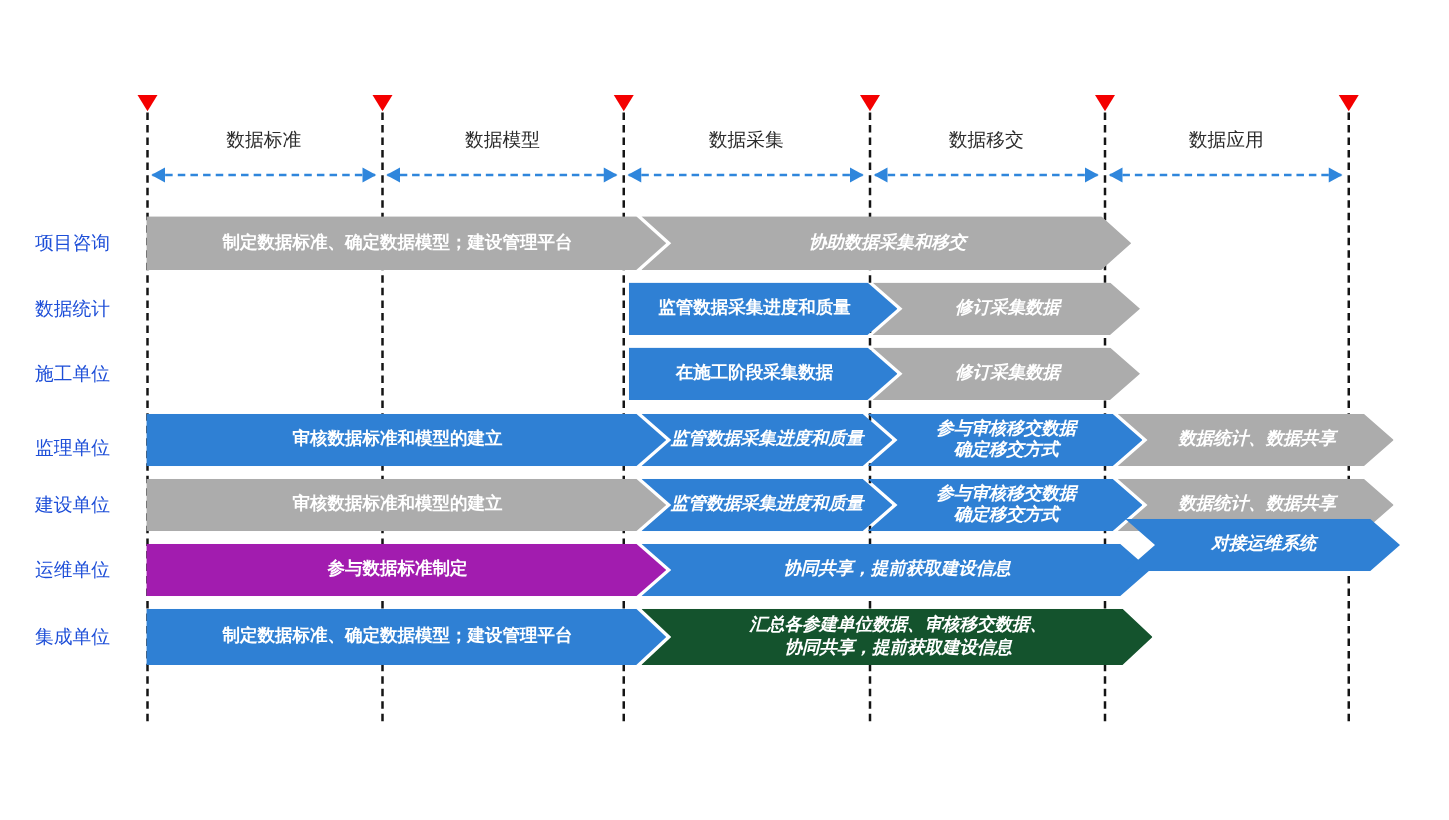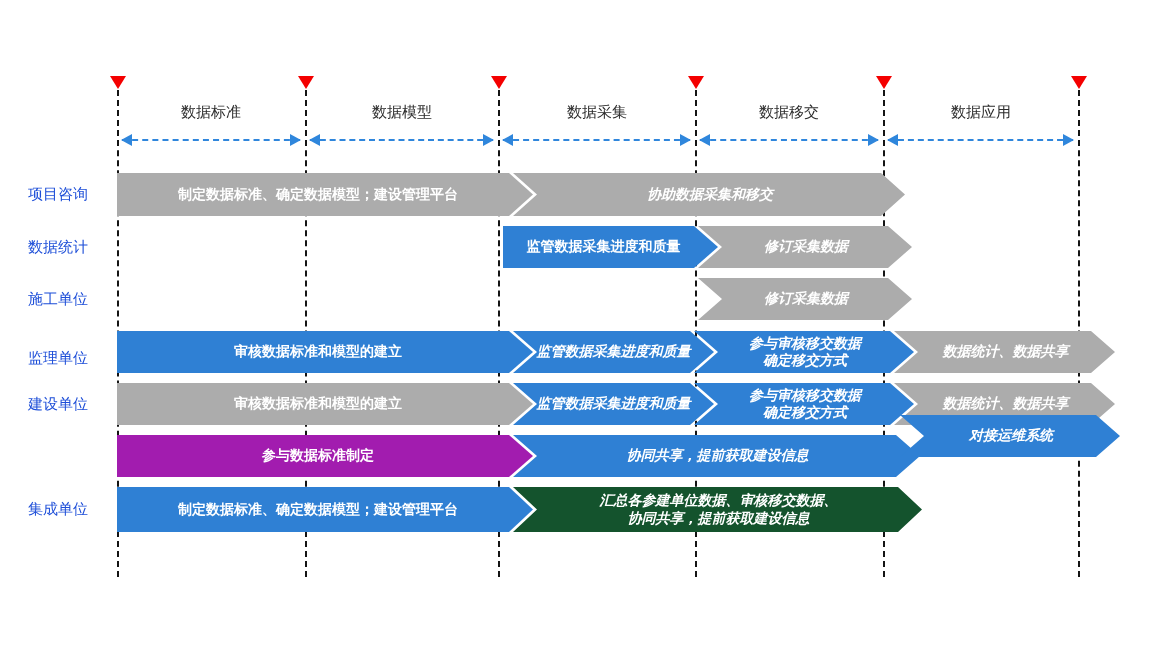--- a/index.html
+++ b/index.html
@@ -72,28 +72,30 @@
   <div class="harrow" style="left:310px;width:183px"></div>
   <div class="harrow" style="left:503px;width:187px"></div>
   <div class="harrow" style="left:700px;width:178px"></div>
   <div class="harrow" style="left:888px;width:185px"></div>
 
   <div class="row-label" style="top:173px;height:43px">项目咨询</div>
   <div class="row-label" style="top:226px;height:42px">数据统计</div>
   <div class="row-label" style="top:278px;height:42px">施工单位</div>
   <div class="row-label" style="top:337px;height:42px">监理单位</div>
   <div class="row-label" style="top:383px;height:42px">建设单位</div>
+  <div class="row-label" style="top:435px;height:42px">运维单位</div>
   <div class="row-label" style="top:487px;height:45px">集成单位</div>
 
   <div class="bar flat" style="left: 117px; top: 173px; width: 416px; height: 43px; background: rgb(172, 172, 172);">制定数据标准、确定数据模型；建设管理平台</div>
   <div class="bar chev" style="left: 513px; top: 173px; width: 392px; height: 43px; background: rgb(172, 172, 172);">协助数据采集和移交</div>
 
   <div class="bar flat" style="left: 503px; top: 226px; width: 215px; height: 42px; background: rgb(47, 128, 212);">监管数据采集进度和质量</div>
   <div class="bar chev" style="left: 698px; top: 226px; width: 214px; height: 42px; background: rgb(172, 172, 172);">修订采集数据</div>
 
+  <div class="bar flat" style="left: 503px; top: 278px; width: 215px; height: 42px; background: rgb(47, 128, 212);">在施工阶段采集数据</div>
   <div class="bar chev" style="left: 698px; top: 278px; width: 214px; height: 42px; background: rgb(172, 172, 172);">修订采集数据</div>
 
   <div class="bar flat" style="left: 117px; top: 331px; width: 416px; height: 42px; background: rgb(47, 128, 212);">审核数据标准和模型的建立</div>
   <div class="bar chev small" style="left: 513px; top: 331px; width: 201px; height: 42px; padding-left: 22px; padding-right: 22px; background: rgb(47, 128, 212);">监管数据采集进度和质量</div>
   <div class="bar chev small" style="left: 694px; top: 331px; width: 220px; height: 42px; background: rgb(47, 128, 212);">参与审核移交数据
 确定移交方式</div>
   <div class="bar chev small" style="left: 894px; top: 331px; width: 221px; height: 42px; background: rgb(172, 172, 172);">数据统计、数据共享</div>
 
   <div class="bar flat" style="left: 117px; top: 383px; width: 416px; height: 42px; background: rgb(172, 172, 172);">审核数据标准和模型的建立</div>
   <div class="bar chev small" style="left: 513px; top: 383px; width: 201px; height: 42px; padding-left: 22px; padding-right: 22px; background: rgb(47, 128, 212);">监管数据采集进度和质量</div>

